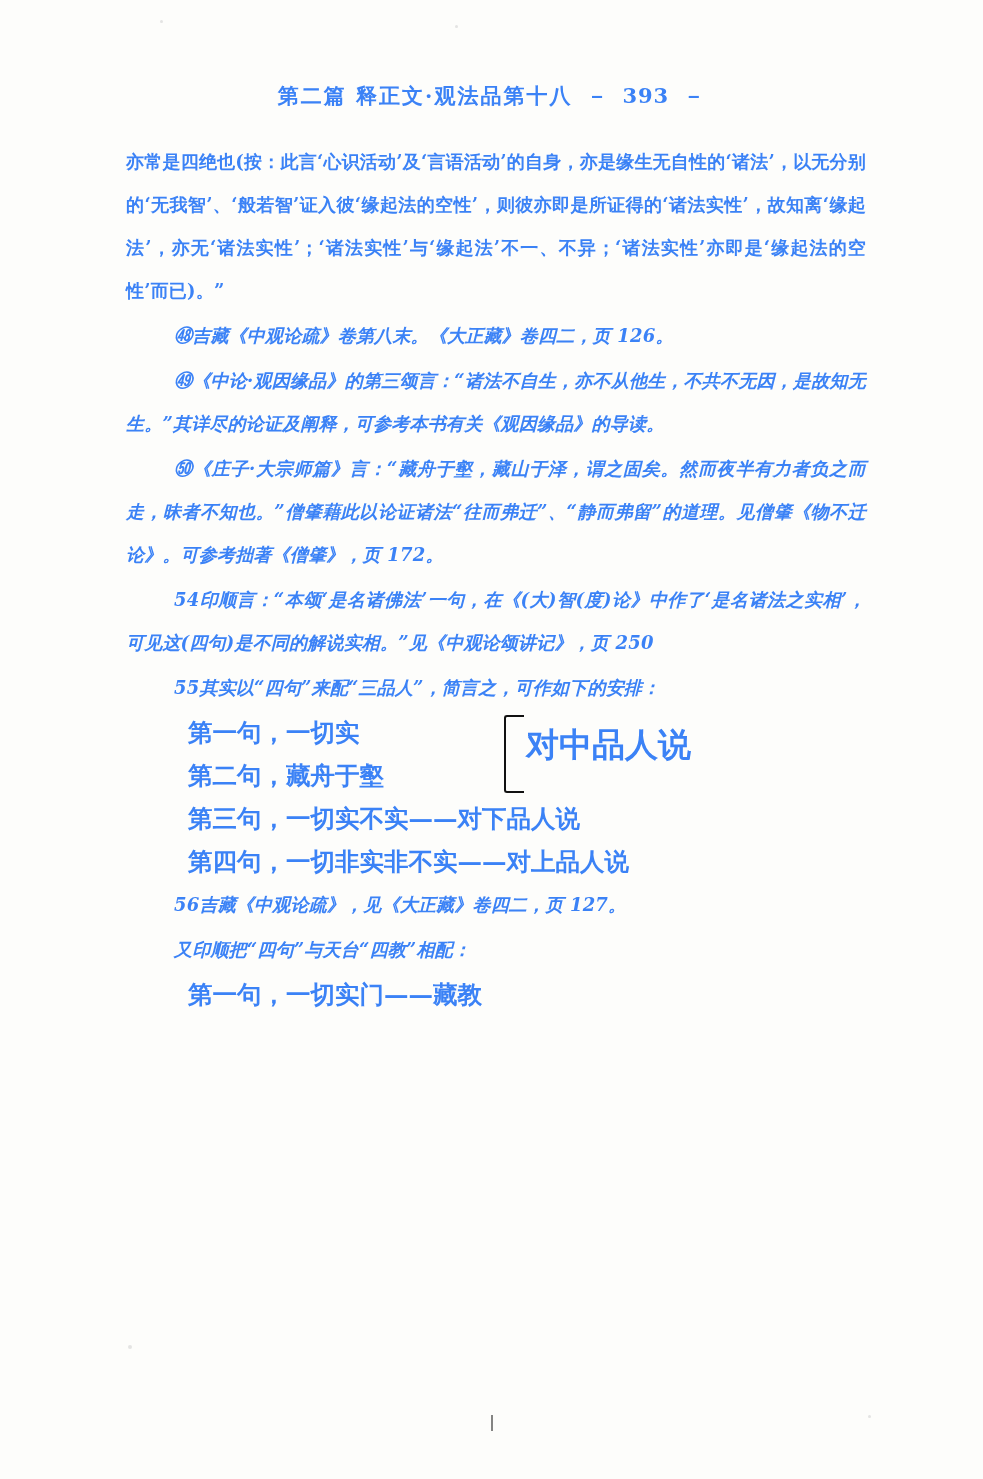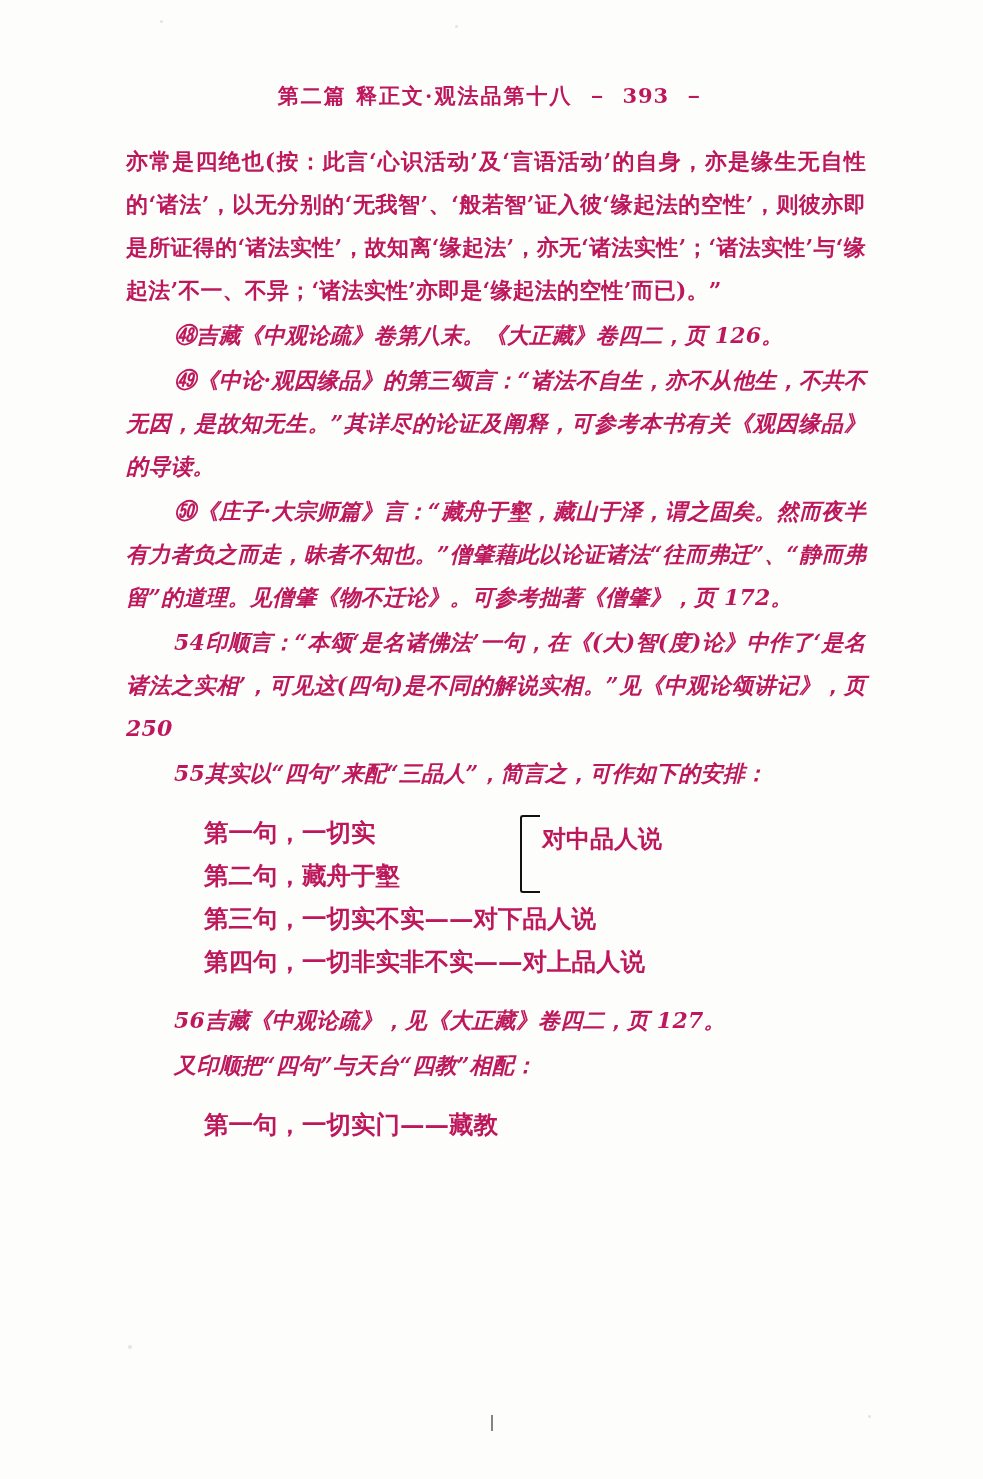--- a/index.html
+++ b/index.html
@@ -7,21 +7,21 @@
     padding: 0;
     background: #ffffff;
   }
   .page {
     position: relative;
     width: 983px;
     height: 1479px;
     margin: 0 auto;
     background: #fdfdfb;
     font-family: "DejaVu Serif", "Liberation Serif", serif;
-    color: #be185d;
+    color: #3b82f6;
     overflow: hidden;
   }
   
   .speck {
     position: absolute;
     background: #cfcfcf;
     border-radius: 50%;
     opacity: .55;
   }
 
@@ -47,49 +47,49 @@
 
   .body {
     position: absolute;
     top: 140px;
     left: 126px;
     width: 740px;
   }
 
   p.para {
     margin: 0 0 2px 0;
-    font-size: 22px;
+    font-size: 18px;
     line-height: 43px;
     text-align: justify;
     text-justify: inter-ideograph;
     letter-spacing: 0.2px;
     font-weight: 600;
   }
   p.indent { text-indent: 48px; font-style: italic; }
 
   .list {
-    margin: 16px;
+    margin: 0;
     padding: 0;
     position: relative;
   }
   .list .row {
     font-size: 24.5px;
     line-height: 43px;
     font-weight: 600;
     padding-left: 62px;
     white-space: nowrap;
   }
   .brace-block {
     position: relative;
   }
   .brace-label {
     position: absolute;
     left: 400px;
     top: 12px;
-    font-size: 24px;
+    font-size: 33px;
     font-weight: 600;
     white-space: nowrap;
   }
   .brace-mark {
     position: absolute;
     left: 378px;
     top: 4px;
     width: 18px;
     height: 74px;
     border-left: 2px solid #111;

